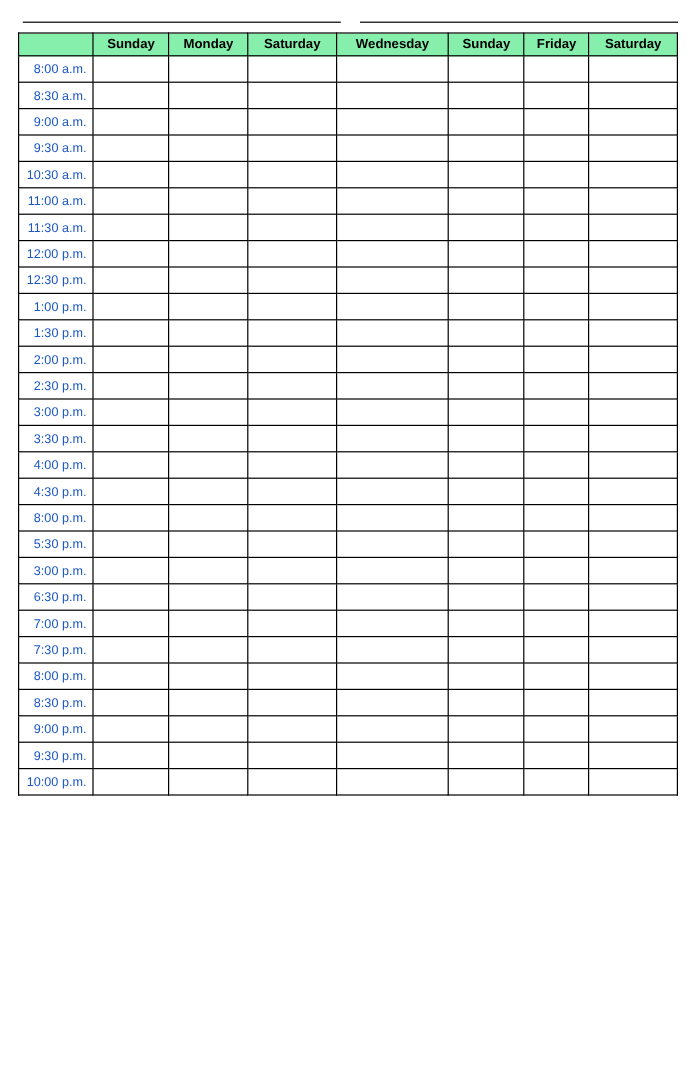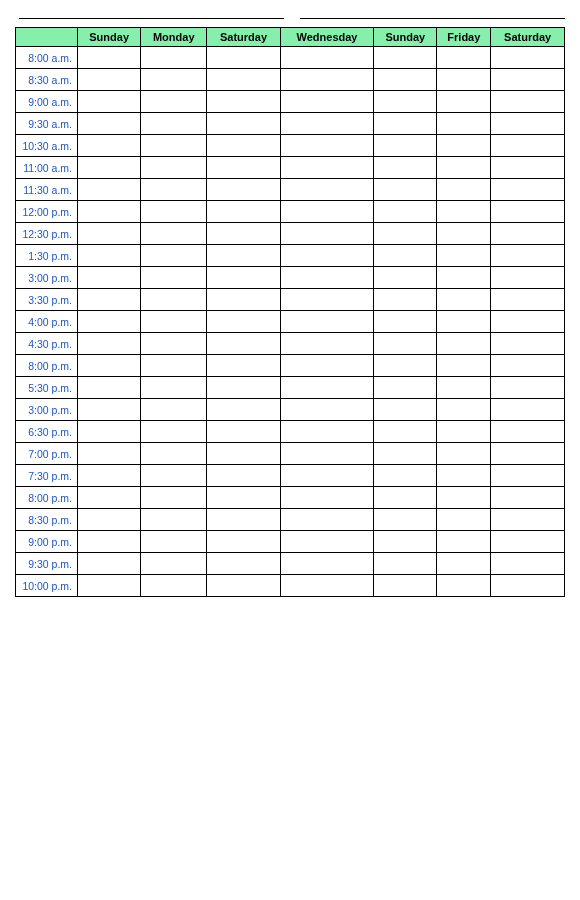--- a/index.html
+++ b/index.html
@@ -214,21 +214,51 @@
         <td>12:30 p.m.</td>
         <td></td>
         <td></td>
         <td></td>
         <td></td>
         <td></td>
         <td></td>
         <td></td>
       </tr>
       <tr>
+        <td>1:00 p.m.</td>
+        <td></td>
+        <td></td>
+        <td></td>
+        <td></td>
+        <td></td>
+        <td></td>
+        <td></td>
+      </tr>
+      <tr>
         <td>1:30 p.m.</td>
+        <td></td>
+        <td></td>
+        <td></td>
+        <td></td>
+        <td></td>
+        <td></td>
+        <td></td>
+      </tr>
+      <tr>
+        <td>2:00 p.m.</td>
+        <td></td>
+        <td></td>
+        <td></td>
+        <td></td>
+        <td></td>
+        <td></td>
+        <td></td>
+      </tr>
+      <tr>
+        <td>2:30 p.m.</td>
         <td></td>
         <td></td>
         <td></td>
         <td></td>
         <td></td>
         <td></td>
         <td></td>
       </tr>
       <tr>
         <td>3:00 p.m.</td>

